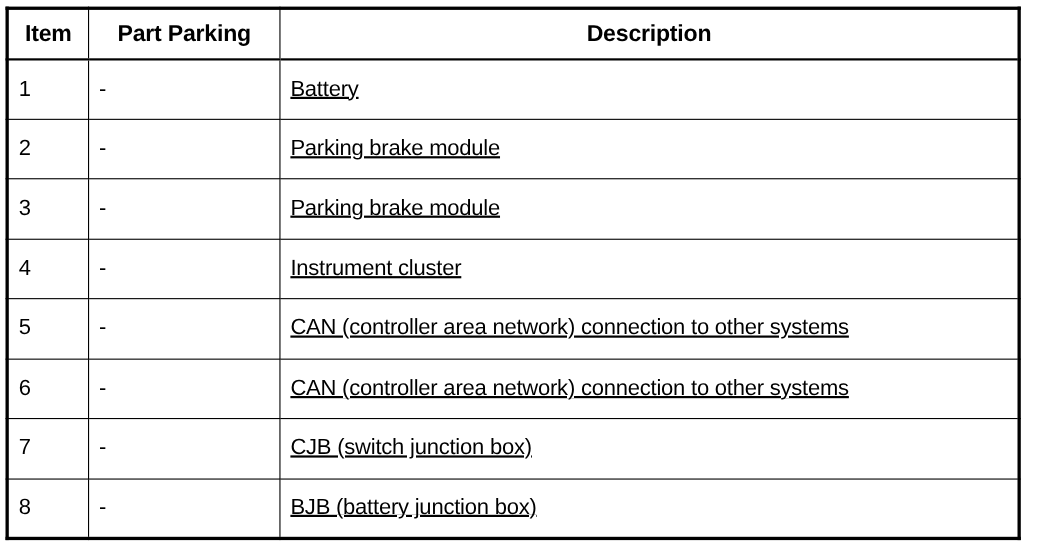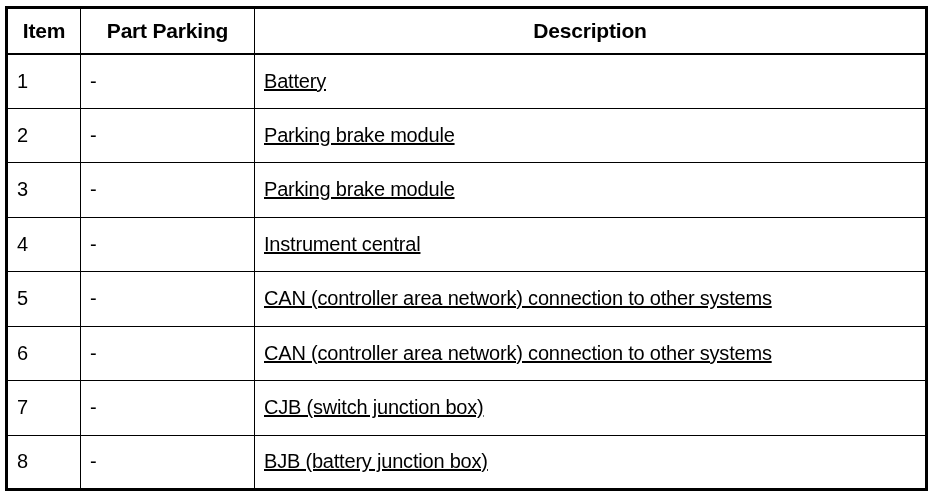--- a/index.html
+++ b/index.html
@@ -108,21 +108,21 @@
           <td class="cell-desc">Parking brake module</td>
         </tr>
         <tr>
           <td class="cell-item">3</td>
           <td class="cell-part">-</td>
           <td class="cell-desc">Parking brake module</td>
         </tr>
         <tr>
           <td class="cell-item">4</td>
           <td class="cell-part">-</td>
-          <td class="cell-desc">Instrument central</td>
+          <td class="cell-desc">Instrument cluster</td>
         </tr>
         <tr>
           <td class="cell-item">5</td>
           <td class="cell-part">-</td>
           <td class="cell-desc">CAN (controller area network) connection to other systems</td>
         </tr>
         <tr>
           <td class="cell-item">6</td>
           <td class="cell-part">-</td>
           <td class="cell-desc">CAN (controller area network) connection to other systems</td>

